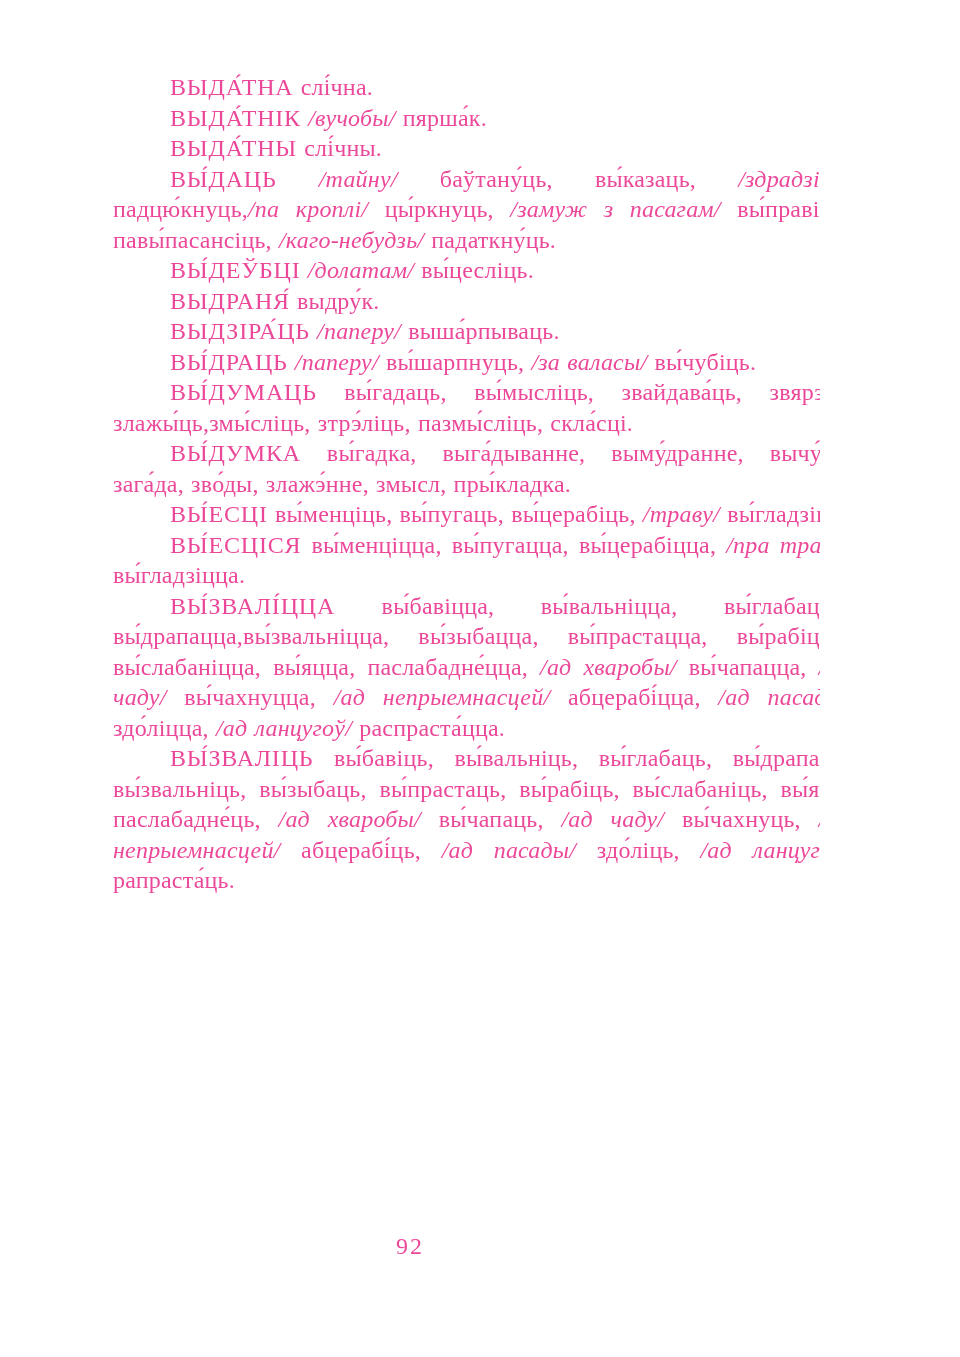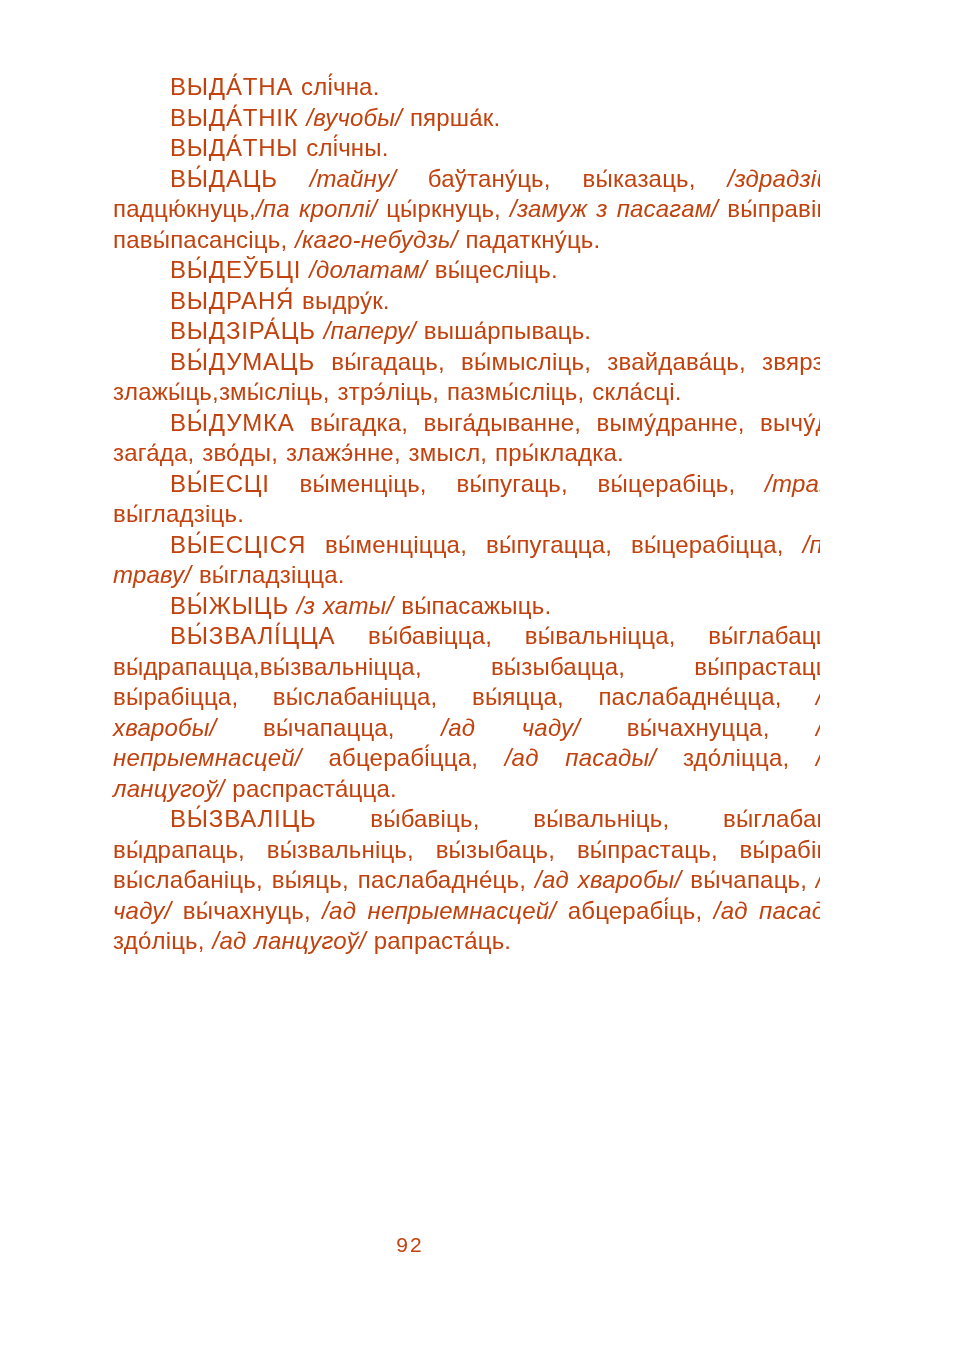--- a/index.html
+++ b/index.html
@@ -6,22 +6,22 @@
     margin: 0;
     padding: 0;
     background: #ffffff;
   }
   .page {
     position: relative;
     width: 820px;
     height: 1357px;
     background: #ffffff;
     overflow: hidden;
-    font-family: Liberation Sans, sans-serif;
-    color: #c2410c;
+    font-family: Liberation Serif, serif;
+    color: #ec4899;
   }
   .text-block {
     position: absolute;
     left: 113px;
     top: 72px;
     width: 737px;
   }
   .entry {
     margin: 0;
     font-size: 24px;
@@ -36,38 +36,38 @@
   }
   .entry span.ital {
     font-style: italic;
   }
   .page-number {
     position: absolute;
     top: 1233px;
     left: 0;
     width: 100%;
     text-align: center;
-    font-size: 21px;
+    font-size: 24px;
     letter-spacing: 2px;
   }
 </style>
 </head>
 <body>
 
 <div class="page">
   <main class="text-block">
       <p class="entry"><span class="head">ВЫДА́ТНА</span><span class="norm"> слі́чна.</span></p>
       <p class="entry"><span class="head">ВЫДА́ТНІК</span><span class="ital"> /вучобы/</span><span class="norm"> пярша́к.</span></p>
       <p class="entry"><span class="head">ВЫДА́ТНЫ</span><span class="norm"> слі́чны.</span></p>
       <p class="entry"><span class="head">ВЫ́ДАЦЬ</span><span class="ital"> /тайну/</span><span class="norm"> баўтану́ць, вы́казаць, </span><span class="ital">/здрадзіць/</span><span class="norm"> падцю́кнуць,</span><span class="ital">/па кроплі/</span><span class="norm"> цы́ркнуць, </span><span class="ital">/замуж з пасагам/</span><span class="norm"> вы́правіць, павы́пасансіць, </span><span class="ital">/каго-небудзь/</span><span class="norm"> падаткну́ць.</span></p>
       <p class="entry"><span class="head">ВЫ́ДЕЎБЦІ</span><span class="ital"> /долатам/</span><span class="norm"> вы́цесліць.</span></p>
       <p class="entry"><span class="head">ВЫДРАНЯ́</span><span class="norm"> выдру́к.</span></p>
       <p class="entry"><span class="head">ВЫДЗІРА́ЦЬ</span><span class="ital"> /паперу/</span><span class="norm"> выша́рпываць.</span></p>
+      <p class="entry"><span class="head">ВЫ́ДРАЦЬ</span><span class="ital"> /паперу/</span><span class="norm"> вы́шарпнуць, </span><span class="ital">/за валасы/</span><span class="norm"> вы́чубіць.</span></p>
       <p class="entry"><span class="head">ВЫ́ДУМАЦЬ</span><span class="norm"> вы́гадаць, вы́мысліць, звайдава́ць, звярзці́, злажы́ць,змы́сліць, зтрэ́ліць, пазмы́сліць, скла́сці.</span></p>
       <p class="entry"><span class="head">ВЫ́ДУМКА</span><span class="norm"> вы́гадка, выга́дыванне, выму́дранне, вычу́да, зага́да, зво́ды, злажэ́нне, змысл, пры́кладка.</span></p>
       <p class="entry"><span class="head">ВЫ́ЕСЦІ</span><span class="norm"> вы́менціць, вы́пугаць, вы́церабіць, </span><span class="ital">/траву/</span><span class="norm"> вы́гладзіць.</span></p>
       <p class="entry"><span class="head">ВЫ́ЕСЦІСЯ</span><span class="norm"> вы́менціцца, вы́пугацца, вы́церабіцца, </span><span class="ital">/пра траву/</span><span class="norm"> вы́гладзіцца.</span></p>
-      <p class="entry"><span class="head">ВЫ́ЖЫЦЬ</span><span class="ital"> /з хаты/</span><span class="norm"> вы́пасажыць.</span></p>
       <p class="entry"><span class="head">ВЫ́ЗВАЛІ́ЦЦА</span><span class="norm"> вы́бавіцца, вы́вальніцца, вы́глабацца, вы́драпацца,вы́звальніцца, вы́зыбацца, вы́прастацца, вы́рабіцца, вы́слабаніцца, вы́яцца, паслабадне́цца, </span><span class="ital">/ад хваробы/</span><span class="norm"> вы́чапацца, </span><span class="ital">/ад чаду/</span><span class="norm"> вы́чахнуцца, </span><span class="ital">/ад непрыемнасцей/</span><span class="norm"> абцерабі́цца, </span><span class="ital">/ад пасады/</span><span class="norm"> здо́ліцца, </span><span class="ital">/ад ланцугоў/</span><span class="norm"> распраста́цца.</span></p>
       <p class="entry"><span class="head">ВЫ́ЗВАЛІЦЬ</span><span class="norm"> вы́бавіць, вы́вальніць, вы́глабаць, вы́драпаць, вы́звальніць, вы́зыбаць, вы́прастаць, вы́рабіць, вы́слабаніць, вы́яць, паслабадне́ць, </span><span class="ital">/ад хваробы/</span><span class="norm"> вы́чапаць, </span><span class="ital">/ад чаду/</span><span class="norm"> вы́чахнуць, </span><span class="ital">/ад непрыемнасцей/</span><span class="norm"> абцерабі́ць, </span><span class="ital">/ад пасады/</span><span class="norm"> здо́ліць, </span><span class="ital">/ад ланцугоў/</span><span class="norm"> рапраста́ць.</span></p>
     </main>
   <div class="page-number">92</div>
 </div>
 
 </body></html>

